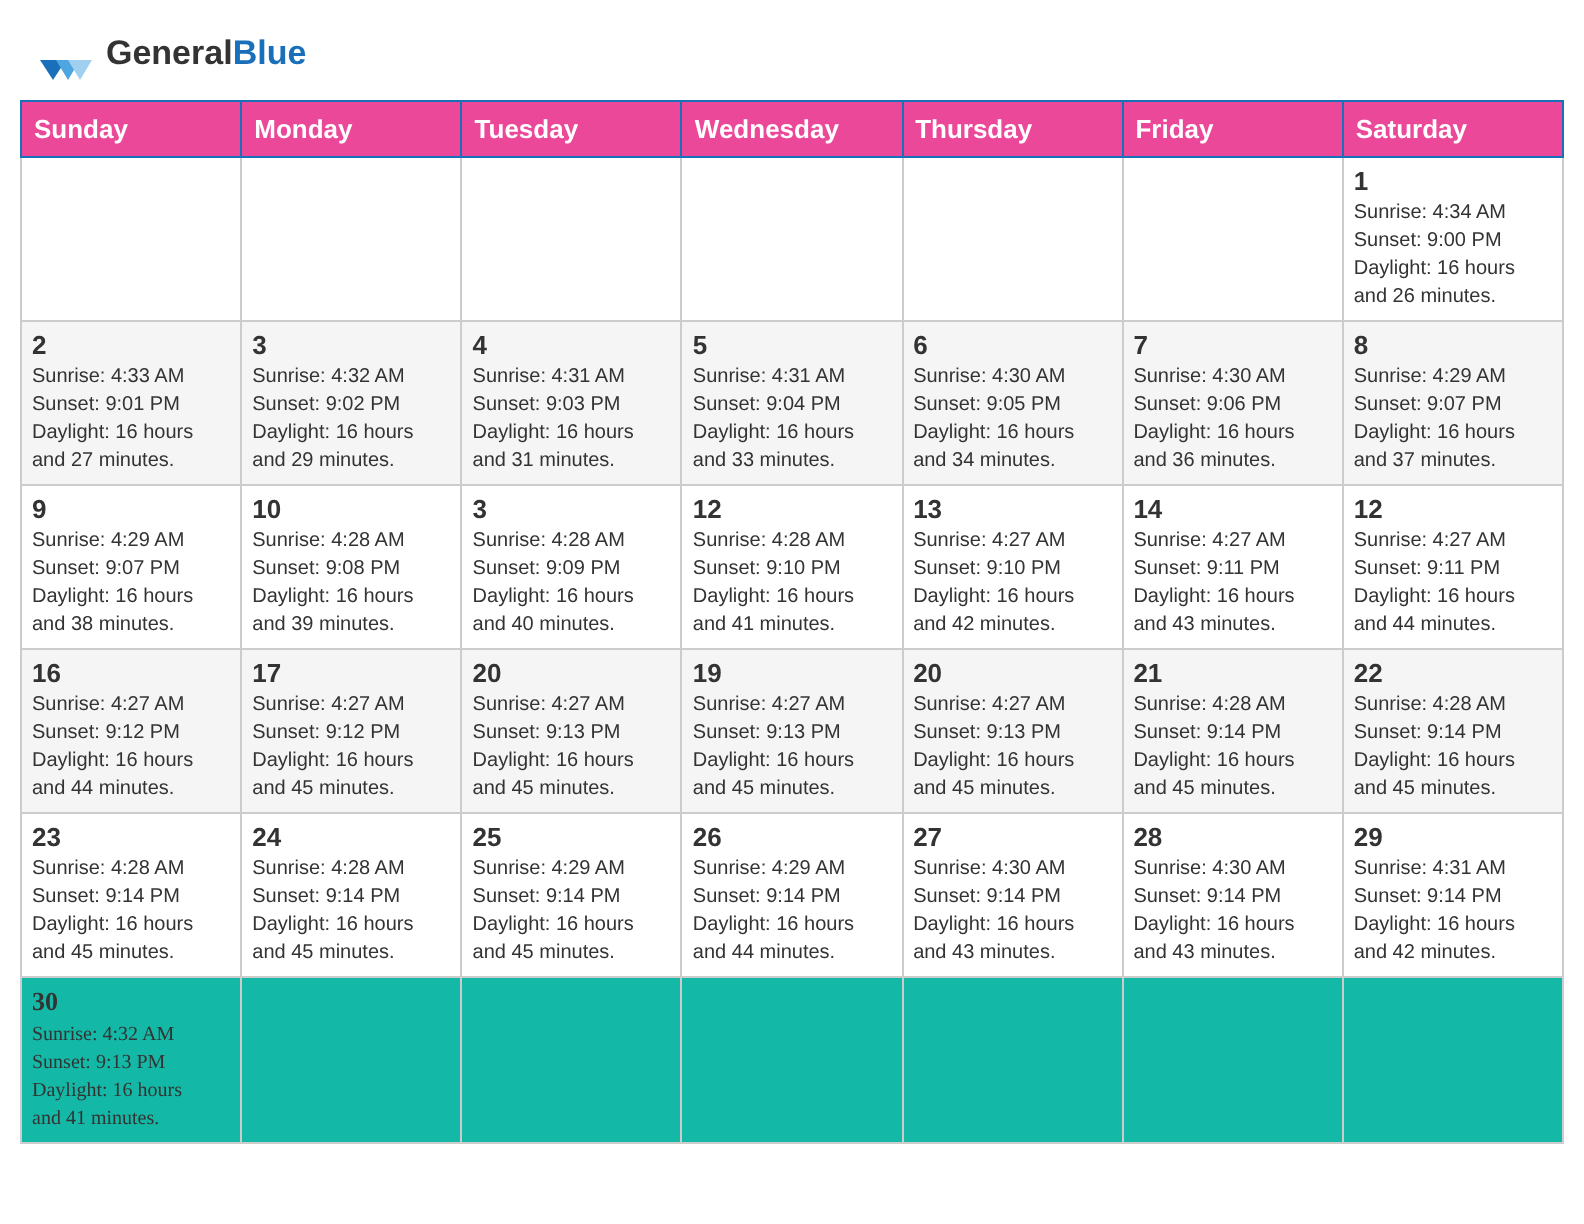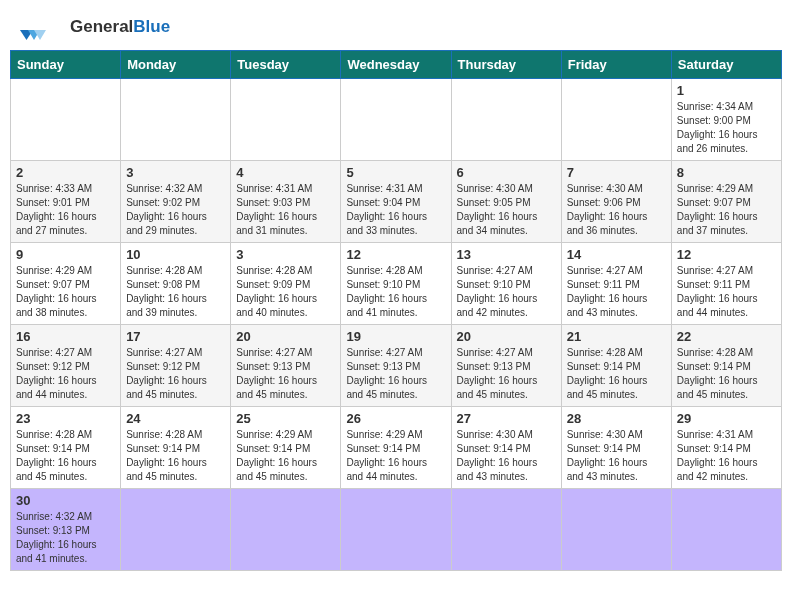--- a/index.html
+++ b/index.html
@@ -33,21 +33,21 @@
     .calendar-subtitle {
       font-size: 14px;
       color: #555;
     }
     .calendar {
       width: 100%;
       border-collapse: collapse;
       border: 1px solid #ccc;
     }
     .calendar th {
-      background: #0f766e;
+      background: #ec4899;
       color: #fff;
       text-align: left;
       padding: 6px 6px;
       font-size: 13px;
       font-weight: bold;
       border: 1px solid #1a6fba;
     }
     .calendar td {
       border: 1px solid #ccc;
       vertical-align: top;
@@ -69,29 +69,30 @@
       color: #333;
       line-height: 1.4;
     }
     .empty-cell {
       background: #fff;
     }
     .row-alt td {
       background: #f5f5f5;
     }
     .last-row td {
-      background: #c4b5fd;
+      background: #14b8a6;
+      font-family: Liberation Serif, serif;
     }
   </style>
 </head>
 <body>
 
 <div class="header-area">
   <div class="logo">
-    <div style="display:flex;align-items:center;gap:18px;">
+    <div style="display:flex;align-items:center;gap:1px;">
       <div style="position:relative;width:38px;height:32px;">
         <svg viewBox="0 0 38 32" width="38" height="32">
           <polygon points="6,20 19,20 12.5,30" fill="#1a6fba"></polygon>
           <polygon points="14,20 26,20 20,30" fill="#4da6e0"></polygon>
           <polygon points="20,20 32,20 26,30" fill="#a0d0f0"></polygon>
         </svg>
       </div>
       <div style="font-size:17px;font-weight:bold;color:#333;line-height:1;">
         <span style="color:#333;">General</span><span style="color:#1a6fba;">Blue</span>
       </div>

